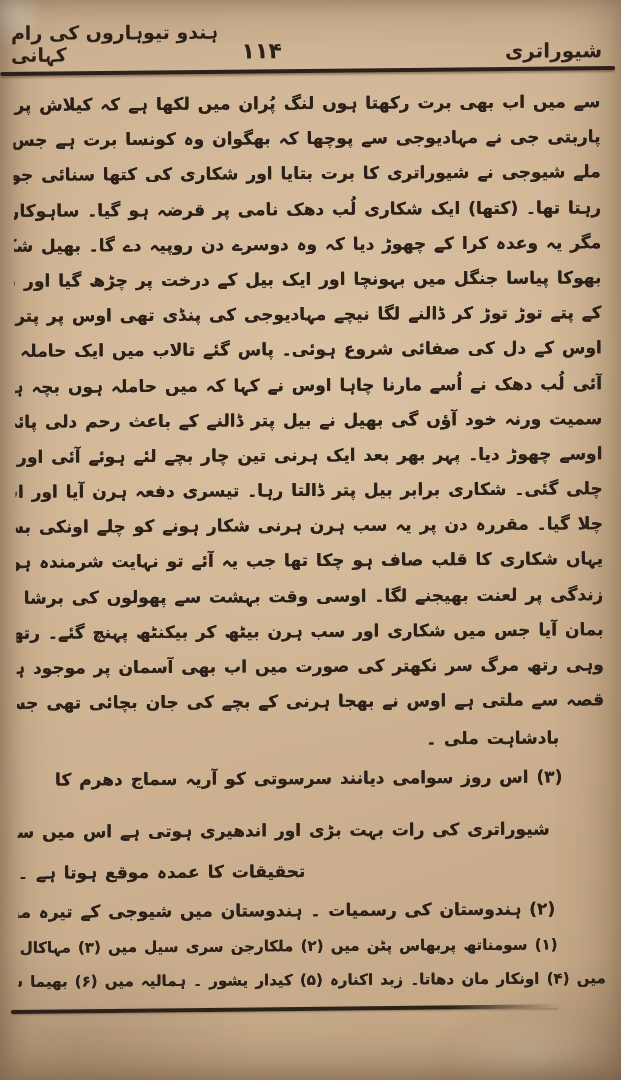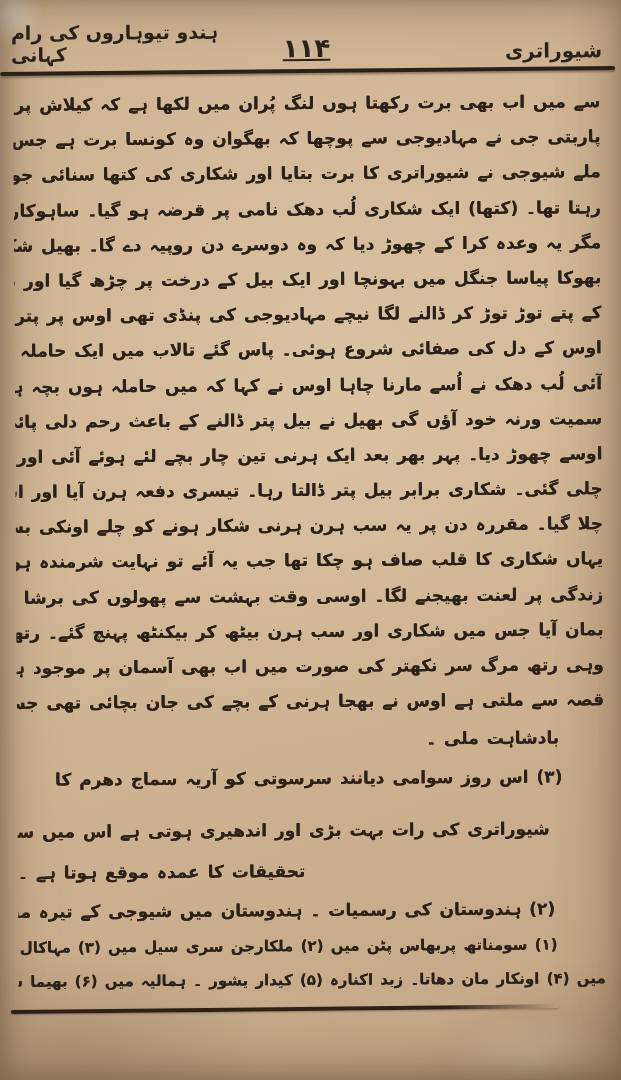--- a/index.html
+++ b/index.html
@@ -23,21 +23,21 @@
       inset 0 -6px 24px rgba(90,70,50,.20);
   }
   .content{position:absolute;inset:0;transform:rotate(-0.35deg);}
 
   .header{
     display:flex;align-items:flex-end;direction:rtl;
     padding:20px 16px 2px 14px;
     font-weight:bold;
   }
   .h-chapter{flex:1;text-align:right;font-size:20px;}
-  .h-pageno{width:130px;text-align:center;font-size:26px;letter-spacing:2px;padding-bottom:1px;text-decoration:underline;}
+  .h-pageno{width:130px;text-align:left;font-size:22px;letter-spacing:2px;padding-bottom:1px;}
   .h-book{flex:1;text-align:left;font-size:19px;}
 
   .rule-top{
     height:4px;margin:3px 3px 0 3px;border-radius:2px;
     background:#2b2119;
     box-shadow:0 2px 2px rgba(70,52,34,.45);
     transform:rotate(-0.2deg);
   }
 
   .bodytxt{

